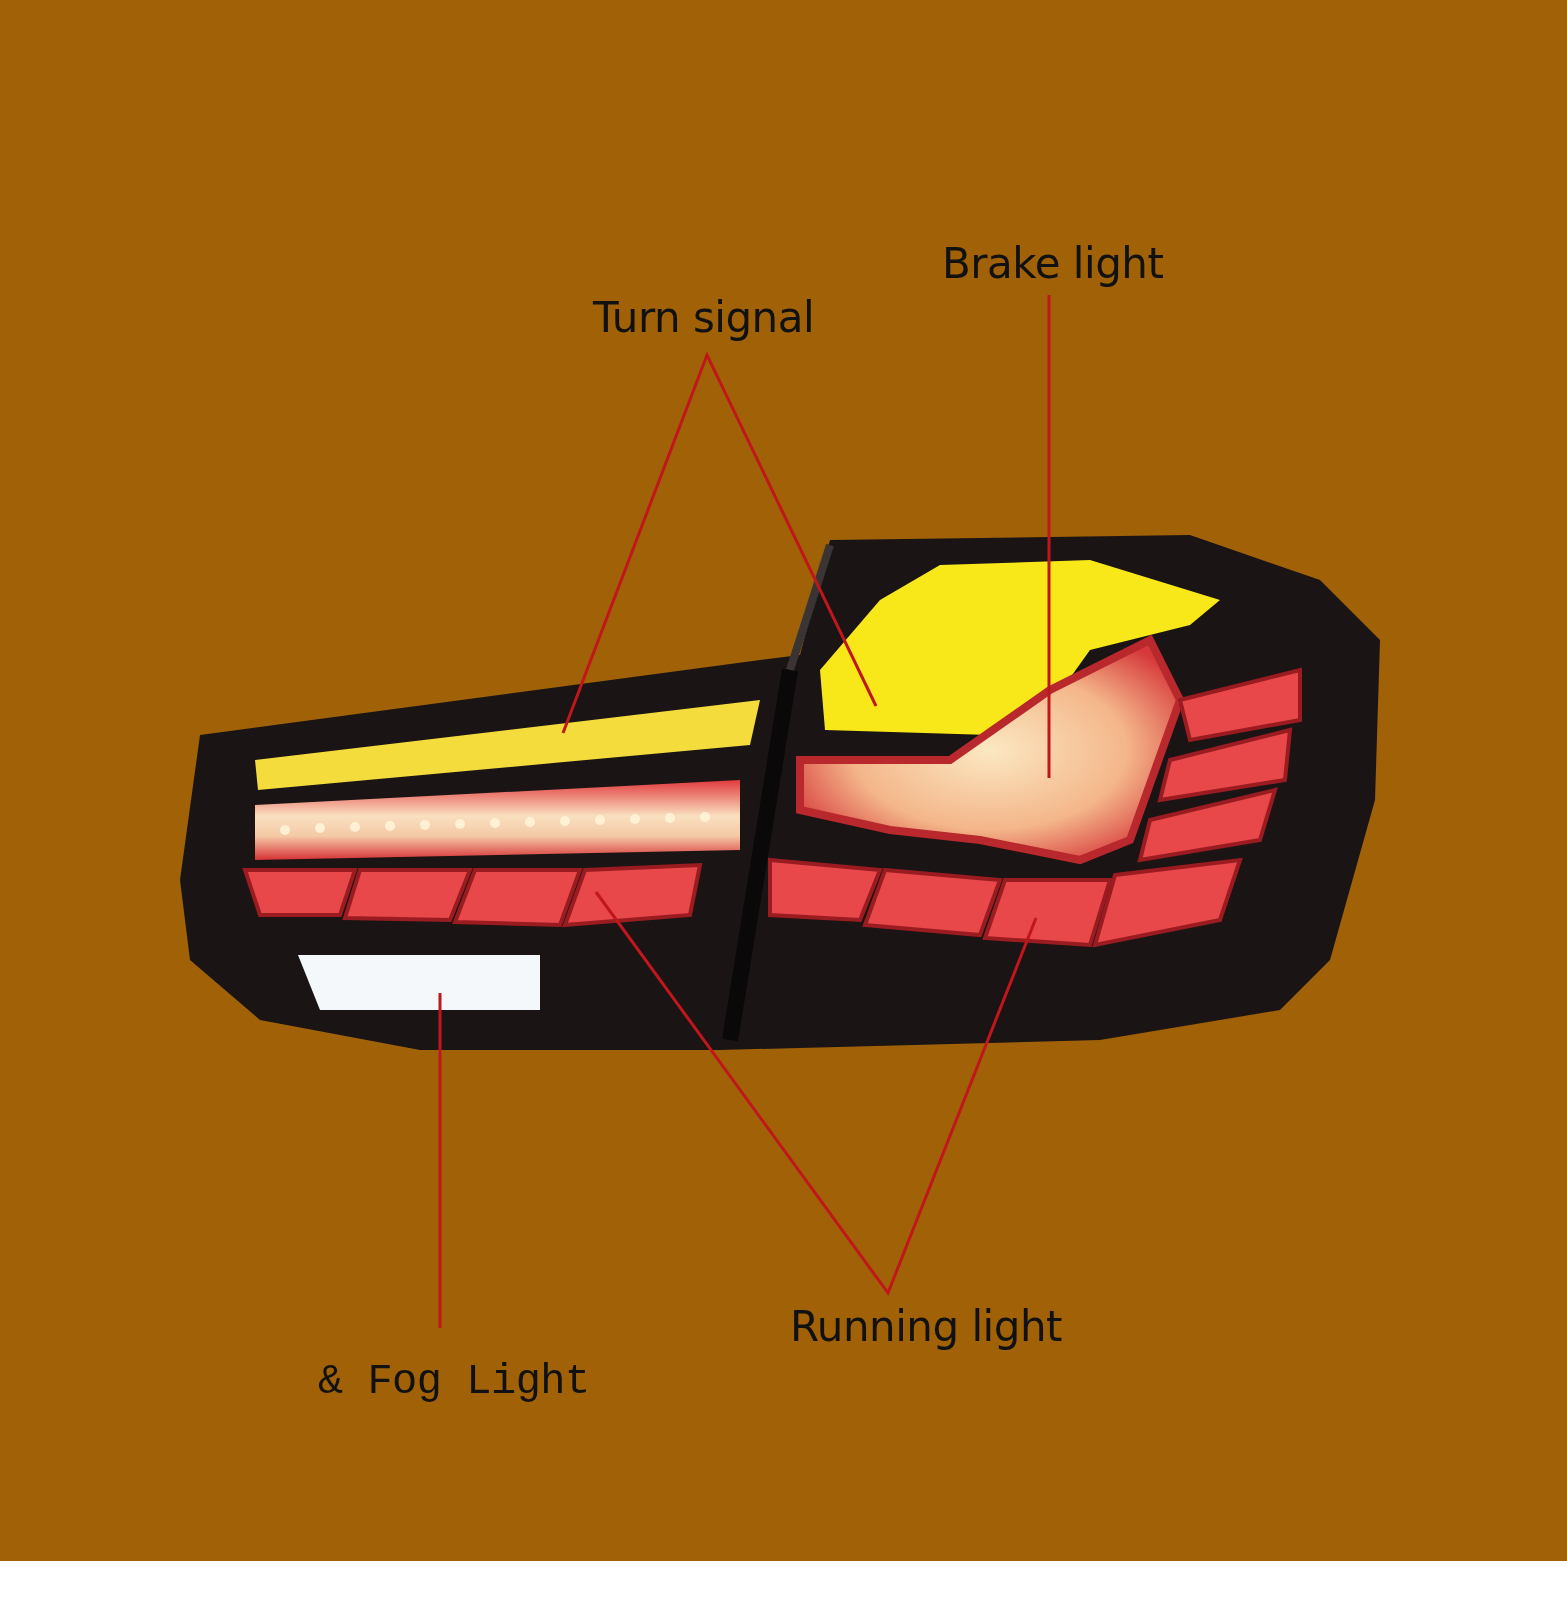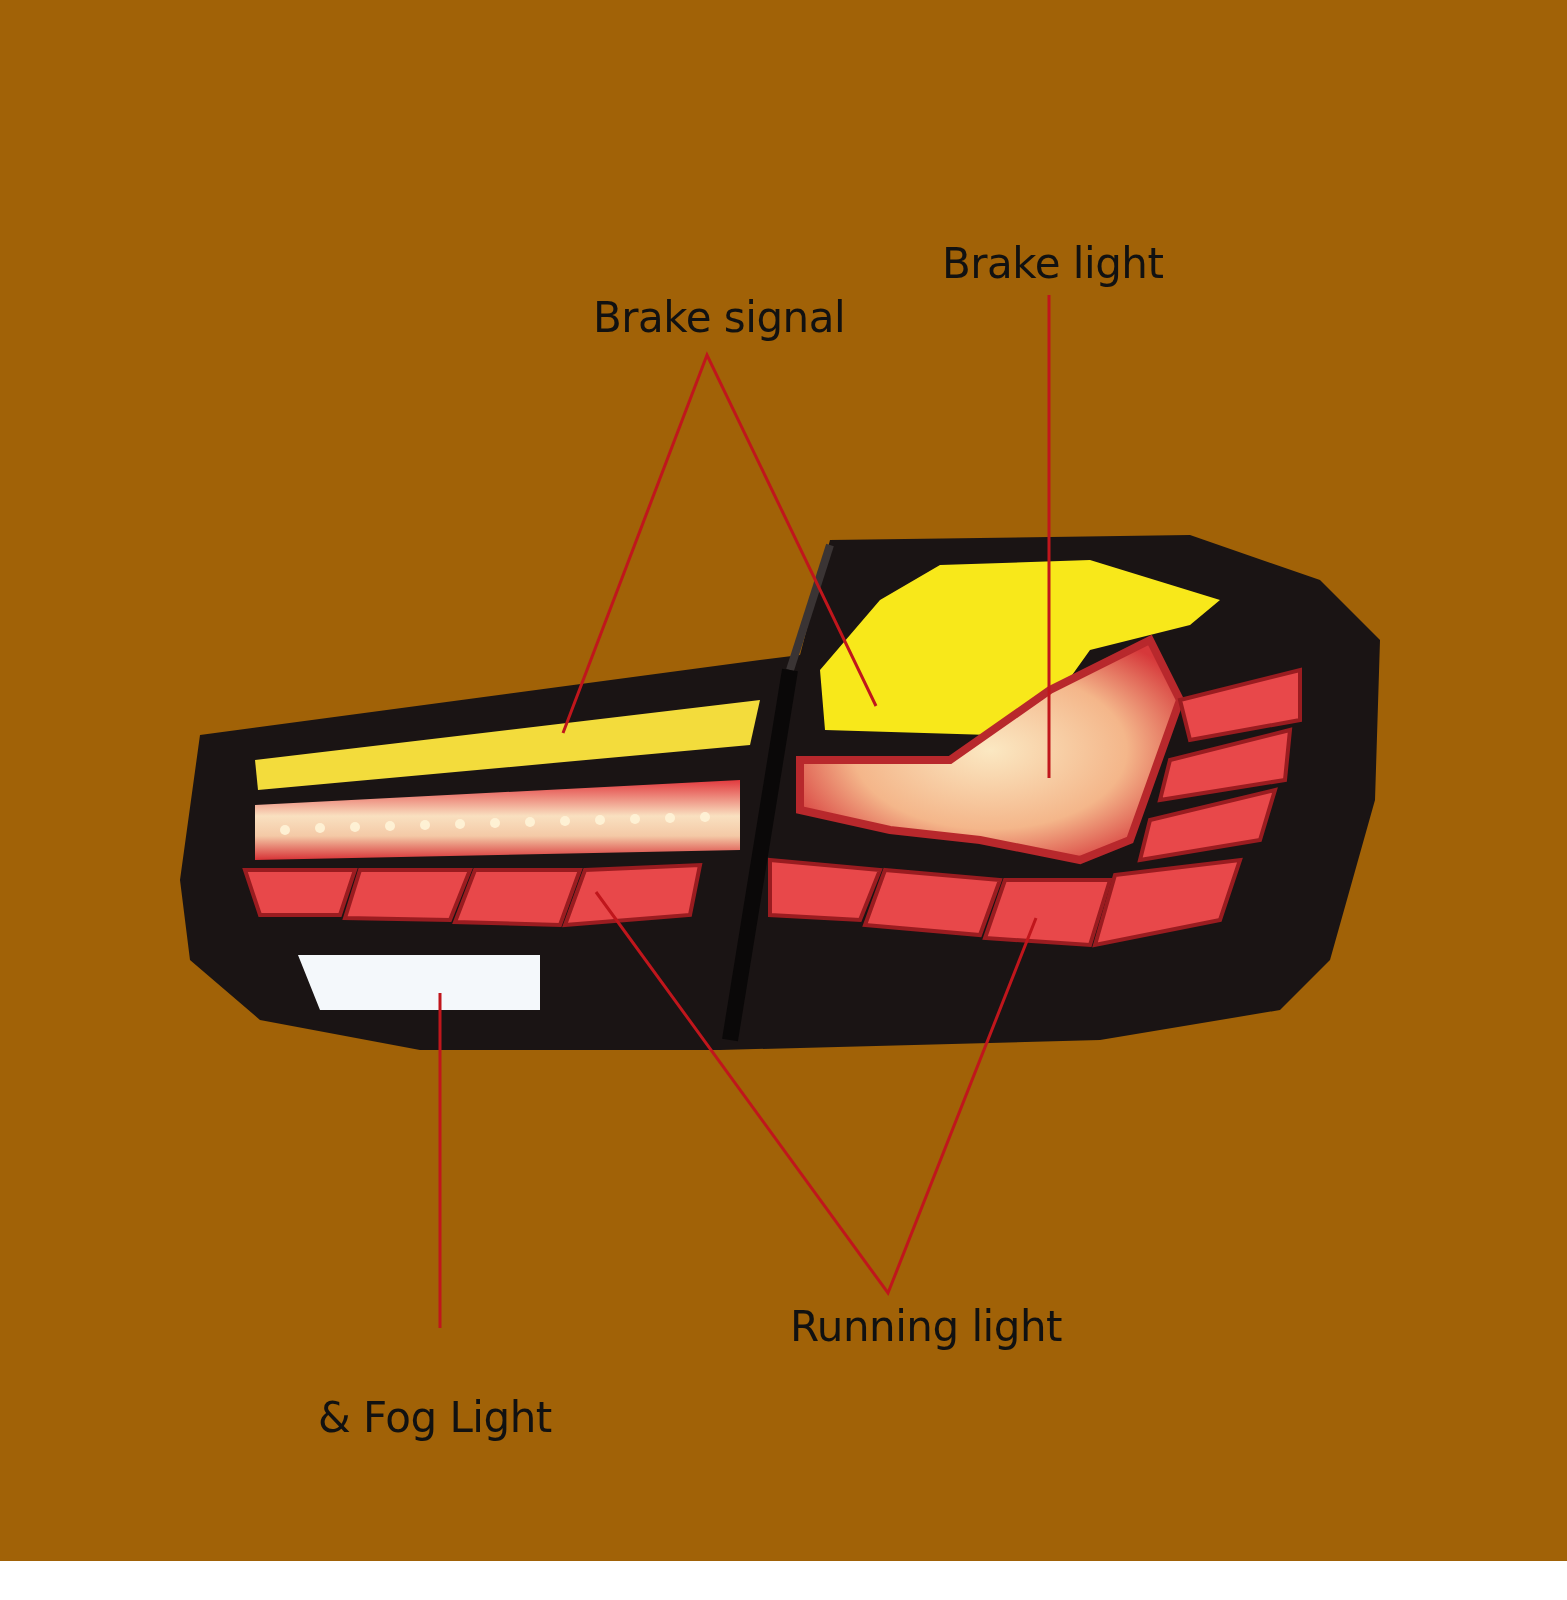--- a/index.html
+++ b/index.html
@@ -83,16 +83,16 @@
 
     <g stroke="#c0161c" stroke-width="3" fill="none">
       <polyline points="563,733 707,355 876,706"></polyline>
       <line x1="1049" y1="295" x2="1049" y2="778"></line>
       <line x1="440" y1="993" x2="440" y2="1328"></line>
       <polyline points="596,892 888,1293 1036,918"></polyline>
     </g>
   </svg>
 
   <div class="label" style="left:942px; top:232px;">Brake light</div>
-  <div class="label" style="left:593px; top:286px;">Brake signal</div>
+  <div class="label" style="left:593px; top:286px;">Turn signal</div>
   <div class="label" style="left:790px; top:1295px;">Running light</div>
-  <div class="label" style="left:318px; top:1386px;">&amp; Fog Light</div>
+  <div class="label" style="left:318px; top:1350px;font-family:Liberation Mono, monospace;">&amp; Fog Light</div>
 </div>
 
 </body></html>

